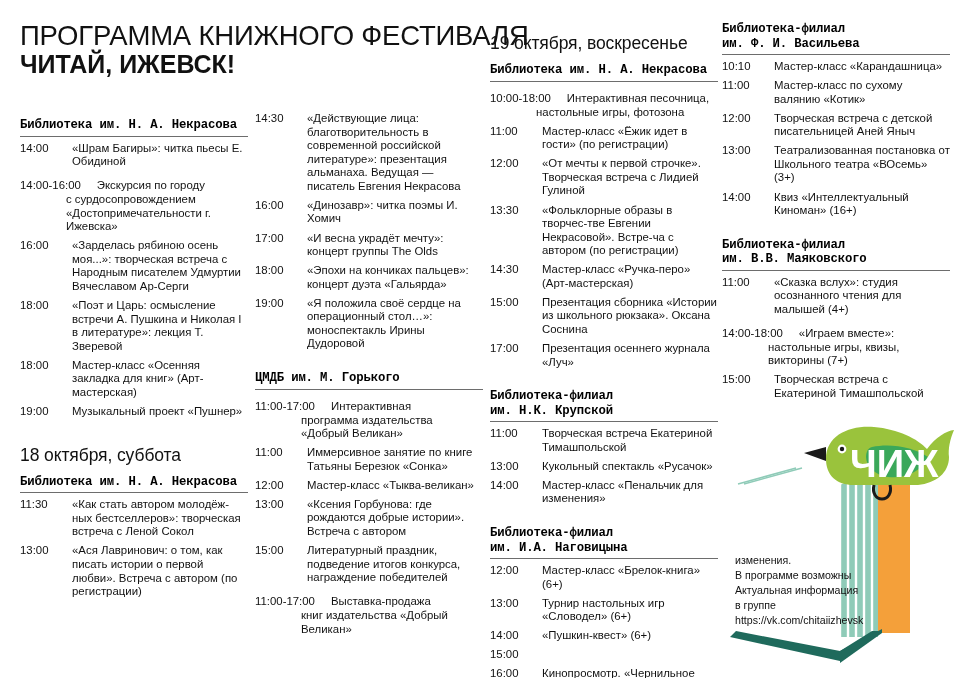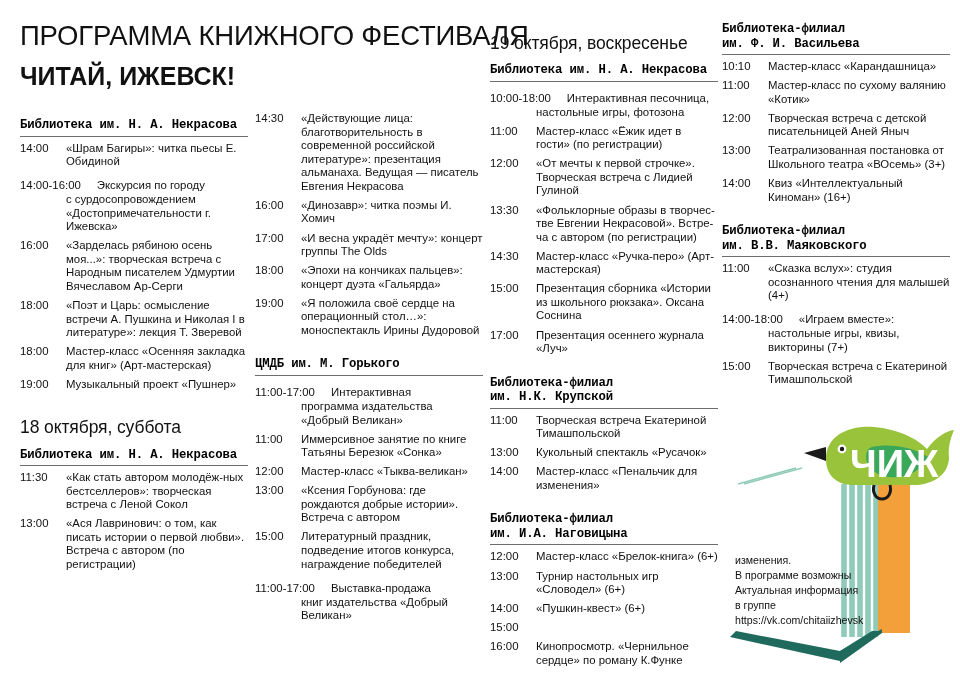--- a/index.html
+++ b/index.html
@@ -36,21 +36,21 @@
     letter-spacing: -0.2px;
     line-height: 1.05;
     white-space: nowrap;
     color: #111;
   }
   .title-sub {
     font-size: 25px;
     font-weight: bold;
     letter-spacing: 0px;
     line-height: 1.05;
-    margin-top: 12px;
+    margin-top: 0;
     color: #111;
   }
 
   
   .col {
     position: absolute;
     box-sizing: border-box;
   }
   .col-1 { left: 20px;  top: 118px; width: 228px; }
   .col-2 { left: 255px; top: 112px; width: 228px; }
@@ -89,21 +89,21 @@
     display: flex;
     align-items: flex-start;
     margin-bottom: 5.5px;
     line-height: 1.19;
   }
   .event .t {
     flex: 0 0 auto;
     font-size: 11.4px;
     color: #111;
     white-space: nowrap;
-    padding-right: 0;
+    padding-right: 6px;
   }
   .event .d {
     flex: 1 1 auto;
     font-size: 11.4px;
     color: #111;
   }
   
   .event.wide { display: block; }
   .event.wide .t {
     display: inline;

